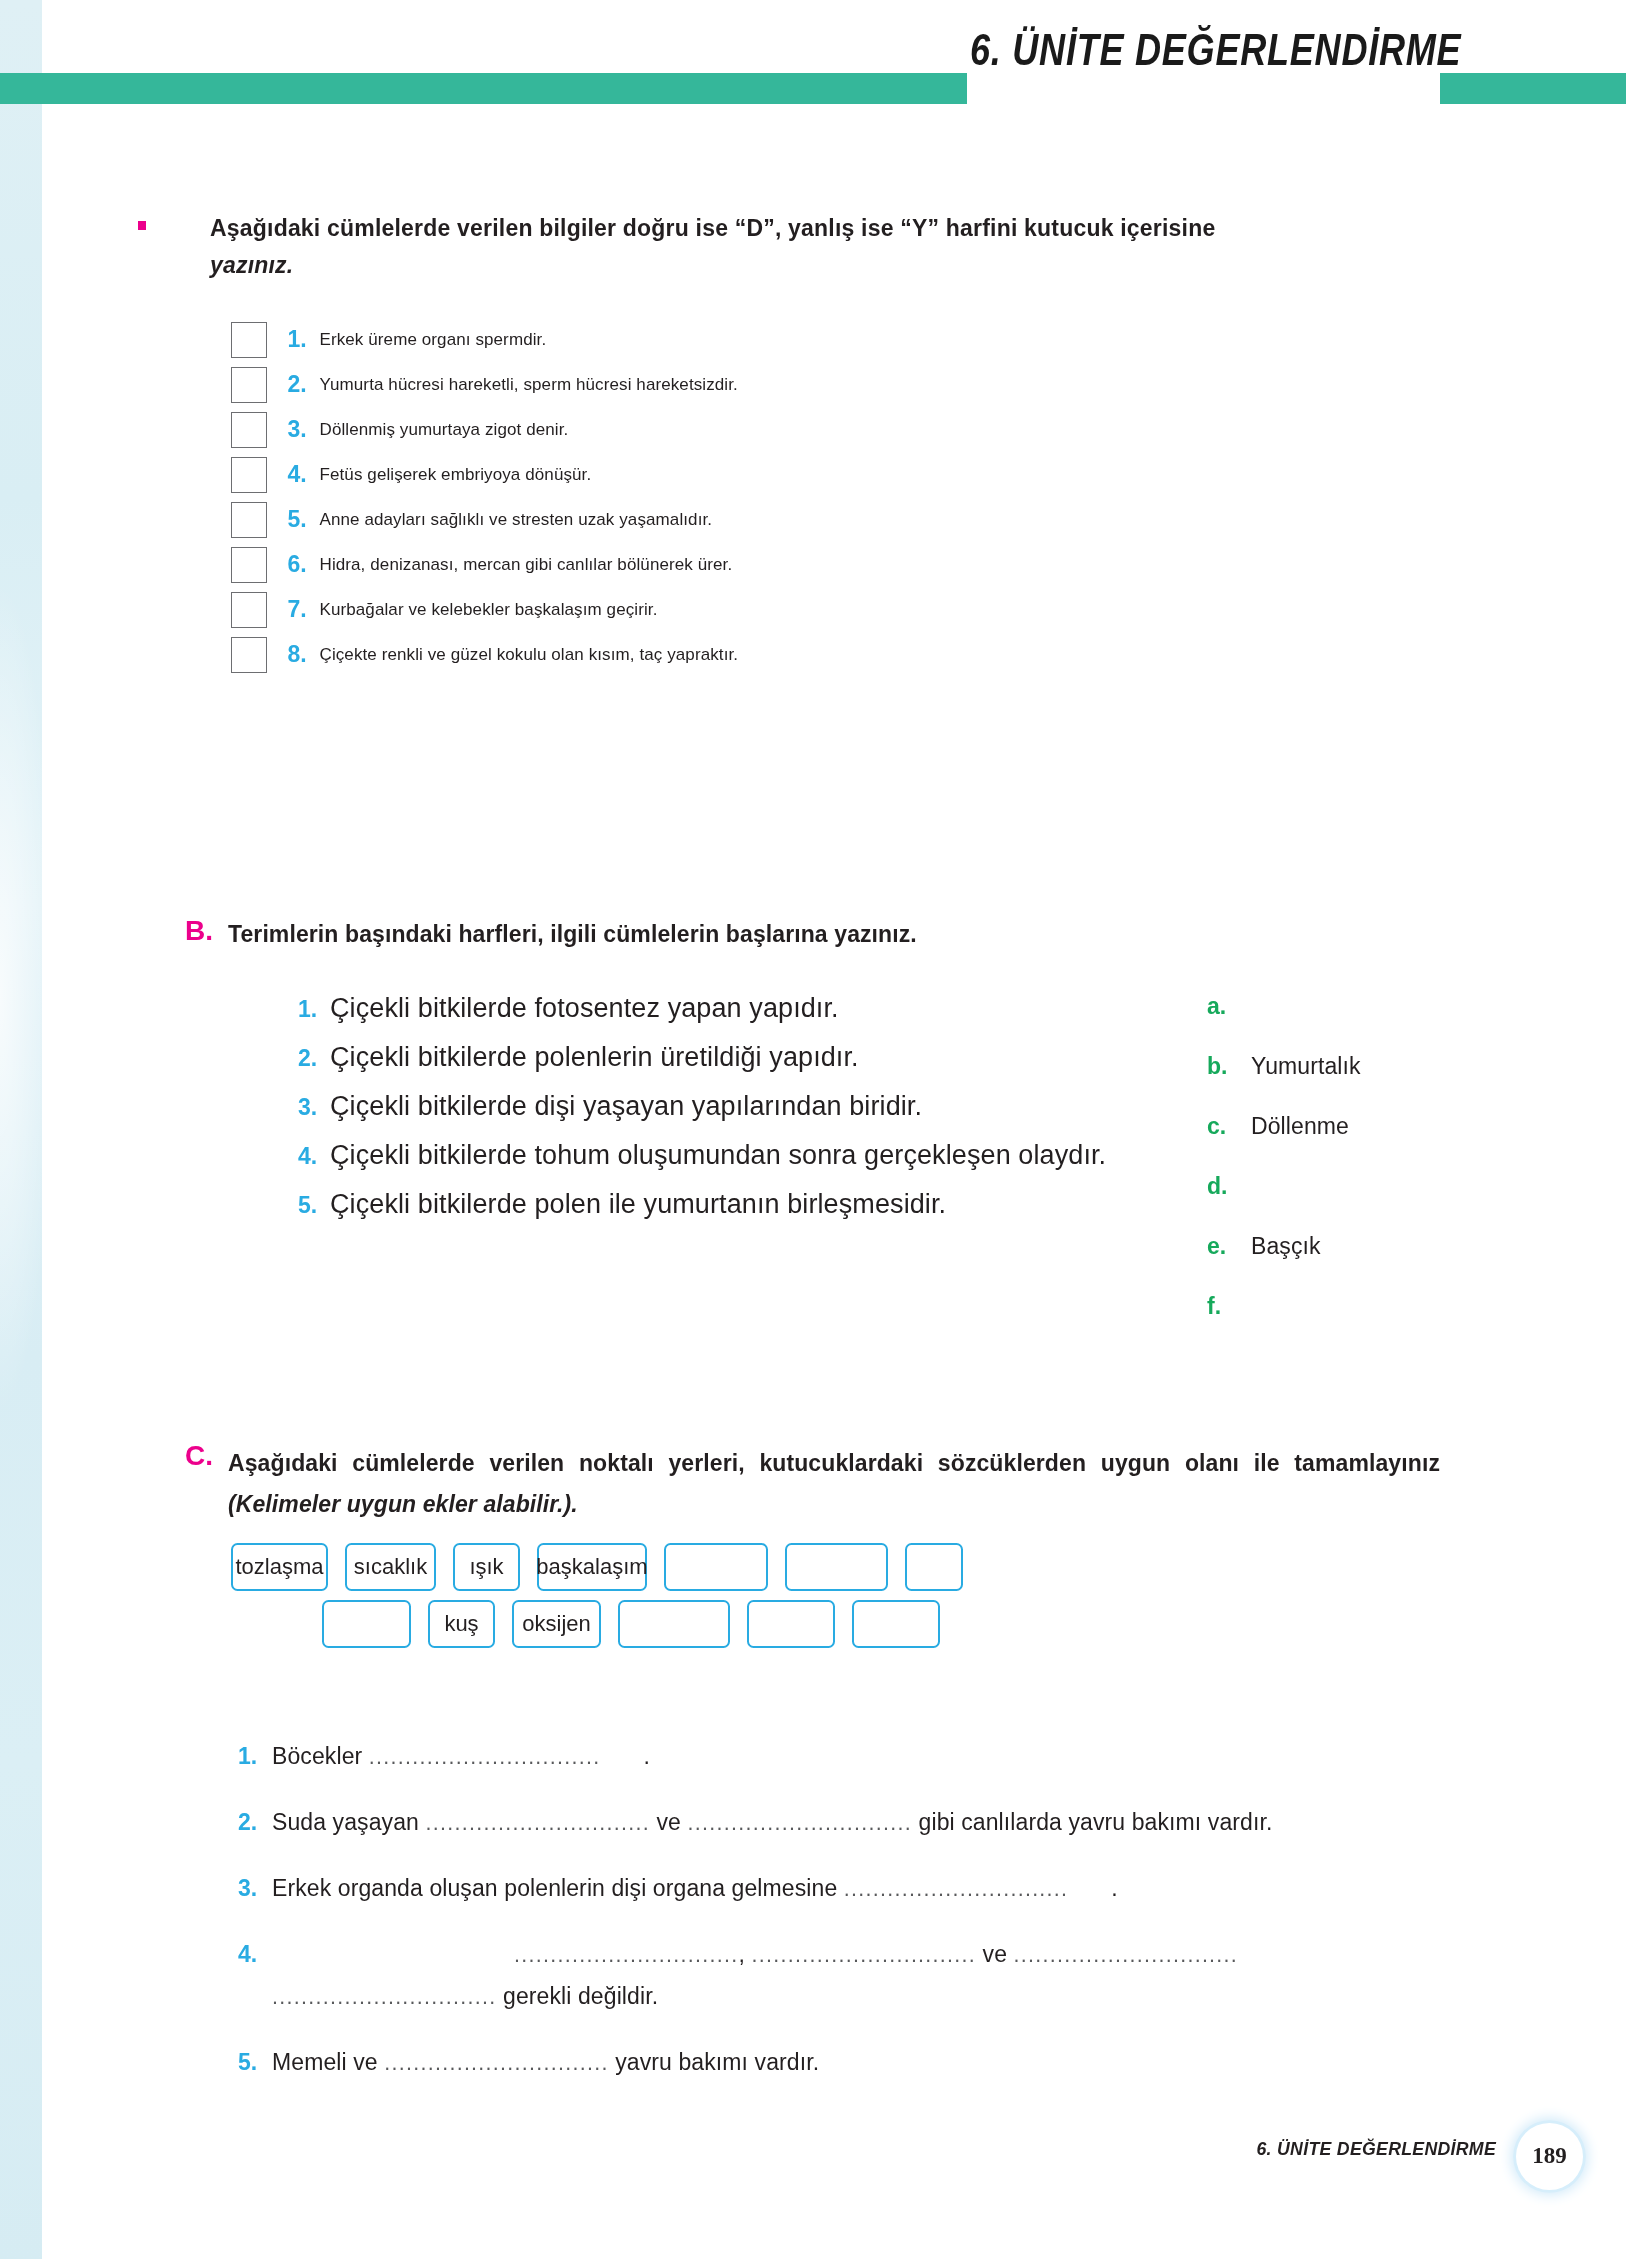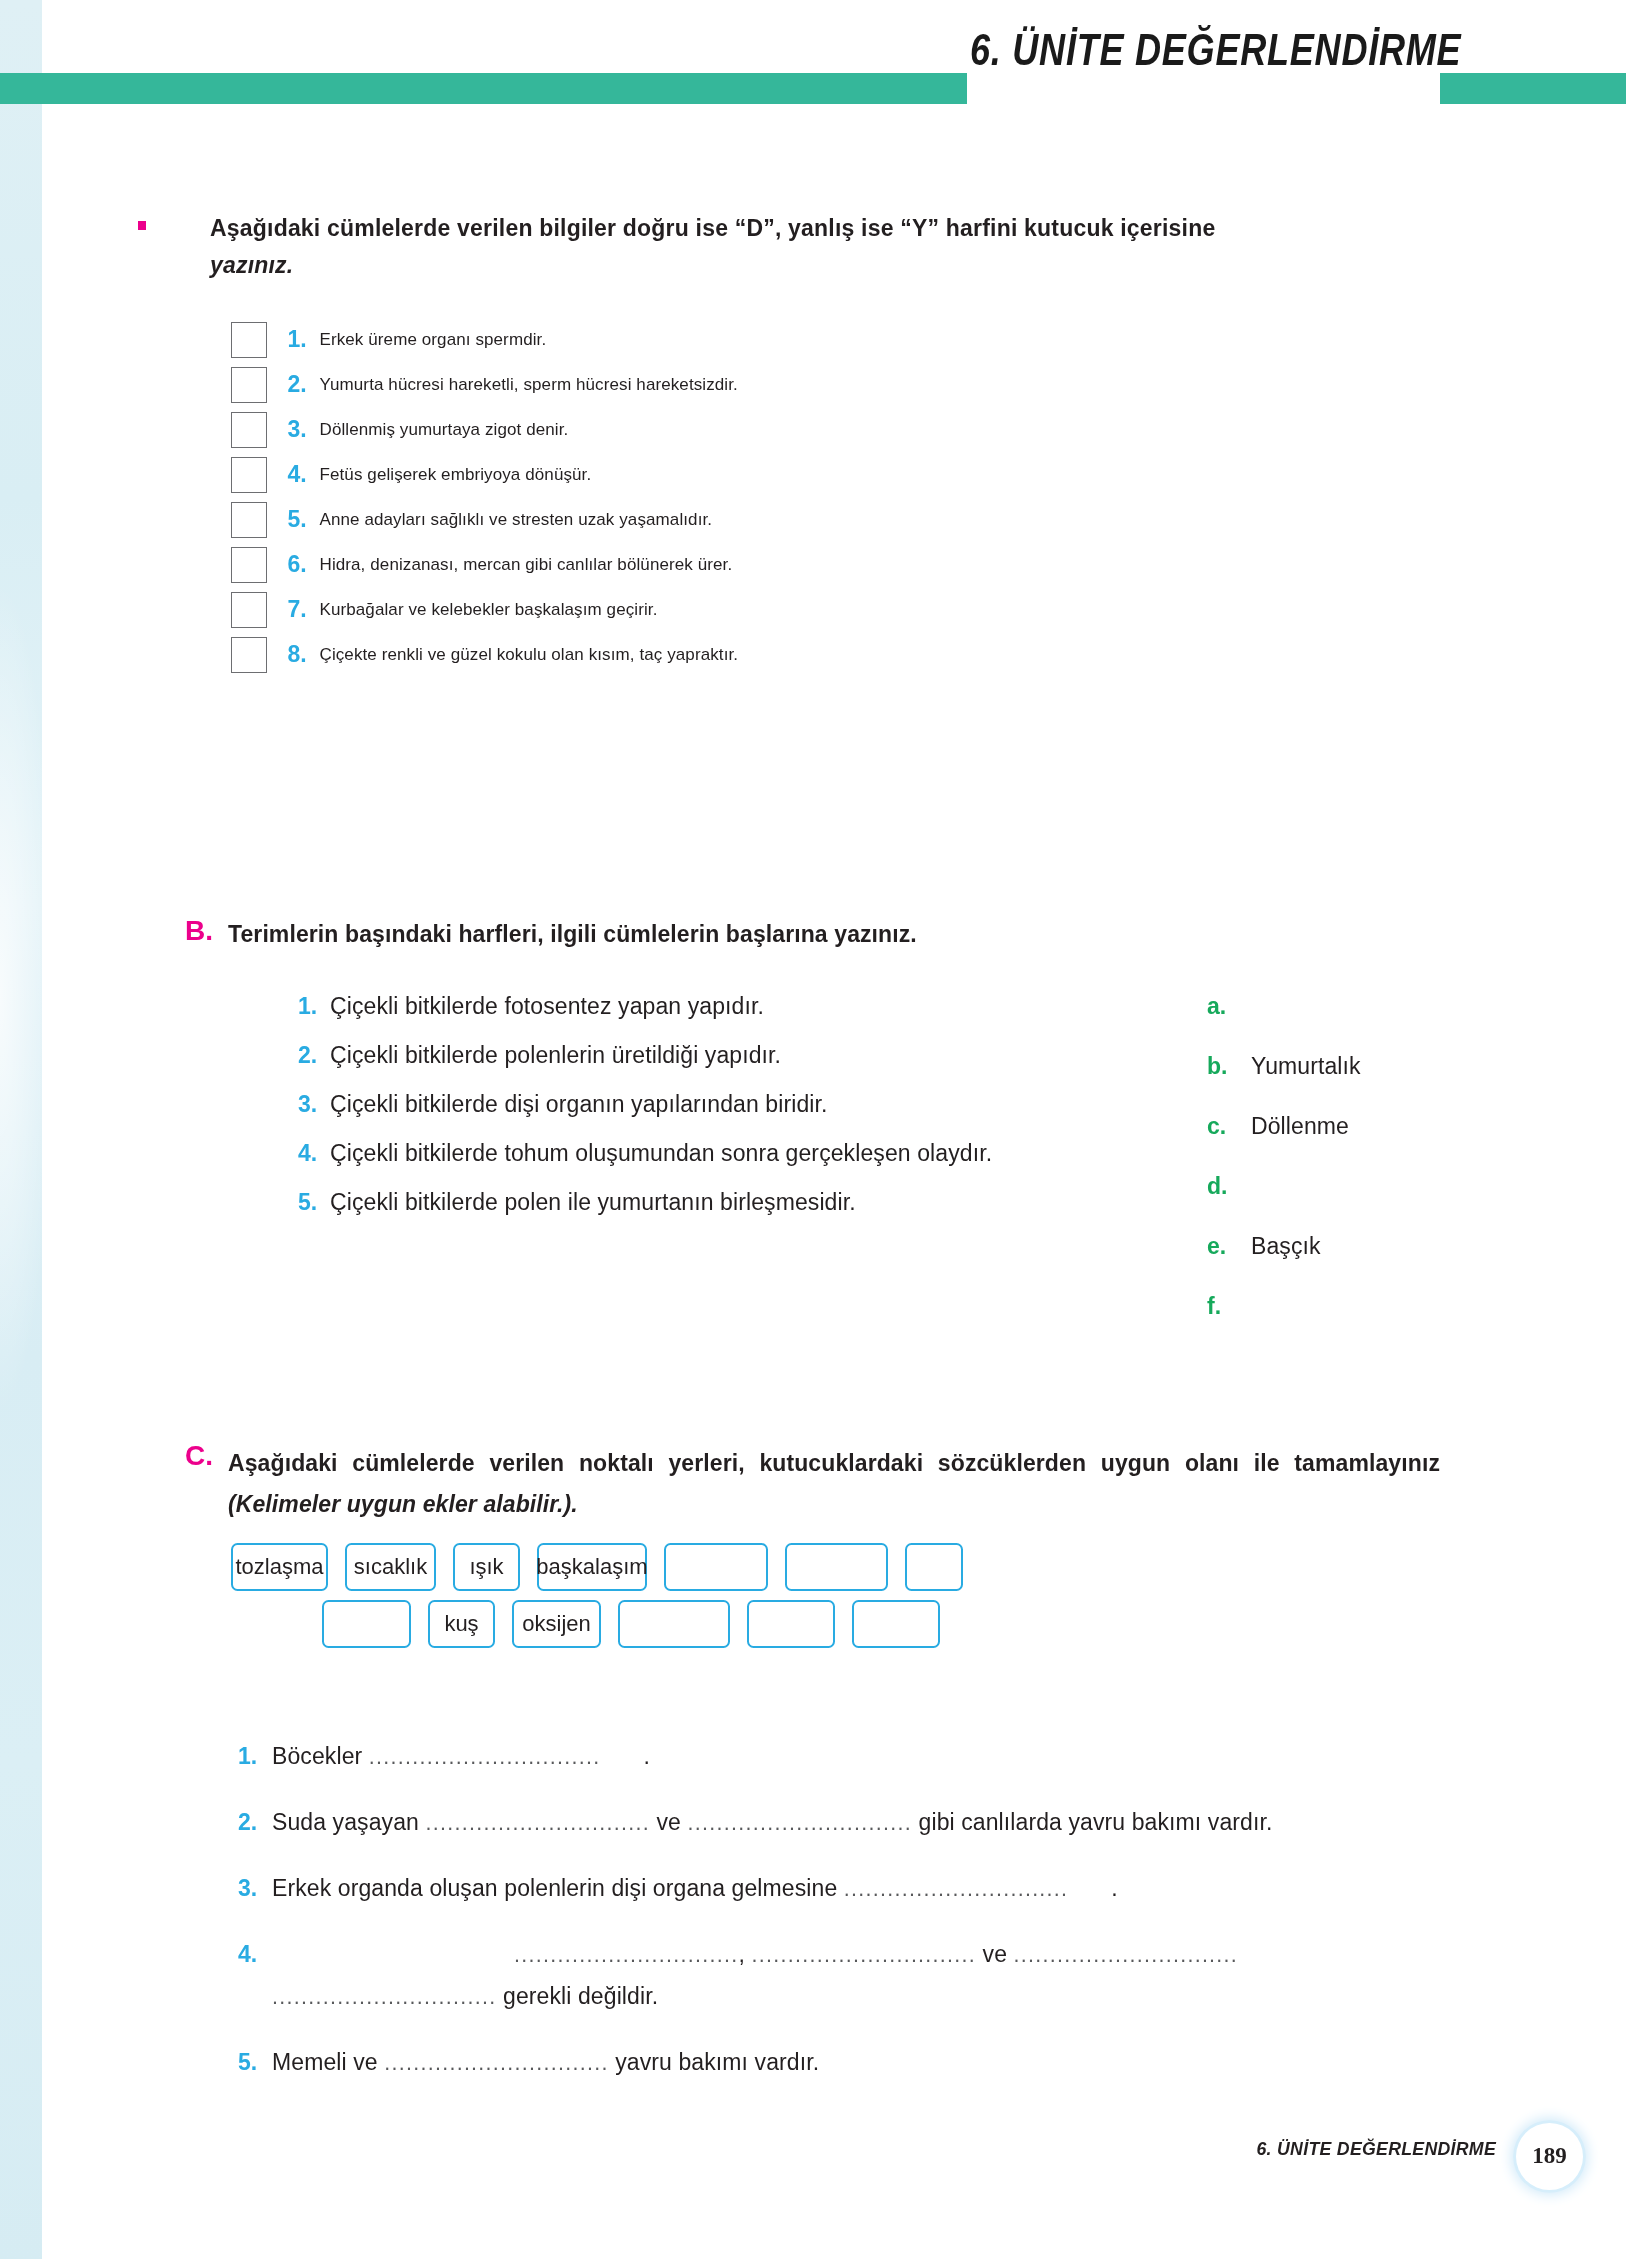--- a/index.html
+++ b/index.html
@@ -174,21 +174,21 @@
     height: 49px;
   }
   .b-num {
     color: #29abe2;
     font-weight: bold;
     font-size: 23px;
     width: 32px;
     flex: 0 0 auto;
   }
   .b-text {
-    font-size: 23px;
+    font-size: 27px;
     letter-spacing: 0.1px;
   }
 
   .b-options {
     position: absolute;
     left: 1207px;
     top: 993px;
     width: 308px;
   }
   .opt-row {
@@ -388,21 +388,21 @@
       <div class="b-row">
         <span class="b-num">1.</span>
         <span class="b-text">Çiçekli bitkilerde fotosentez yapan yapıdır.</span>
       </div>
       <div class="b-row">
         <span class="b-num">2.</span>
         <span class="b-text">Çiçekli bitkilerde polenlerin üretildiği yapıdır.</span>
       </div>
       <div class="b-row">
         <span class="b-num">3.</span>
-        <span class="b-text">Çiçekli bitkilerde dişi organın yapılarından biridir.</span>
+        <span class="b-text">Çiçekli bitkilerde dişi yaşayan yapılarından biridir.</span>
       </div>
       <div class="b-row">
         <span class="b-num">4.</span>
         <span class="b-text">Çiçekli bitkilerde tohum oluşumundan sonra gerçekleşen olaydır.</span>
       </div>
       <div class="b-row">
         <span class="b-num">5.</span>
         <span class="b-text">Çiçekli bitkilerde polen ile yumurtanın birleşmesidir.</span>
       </div>
     </div>

